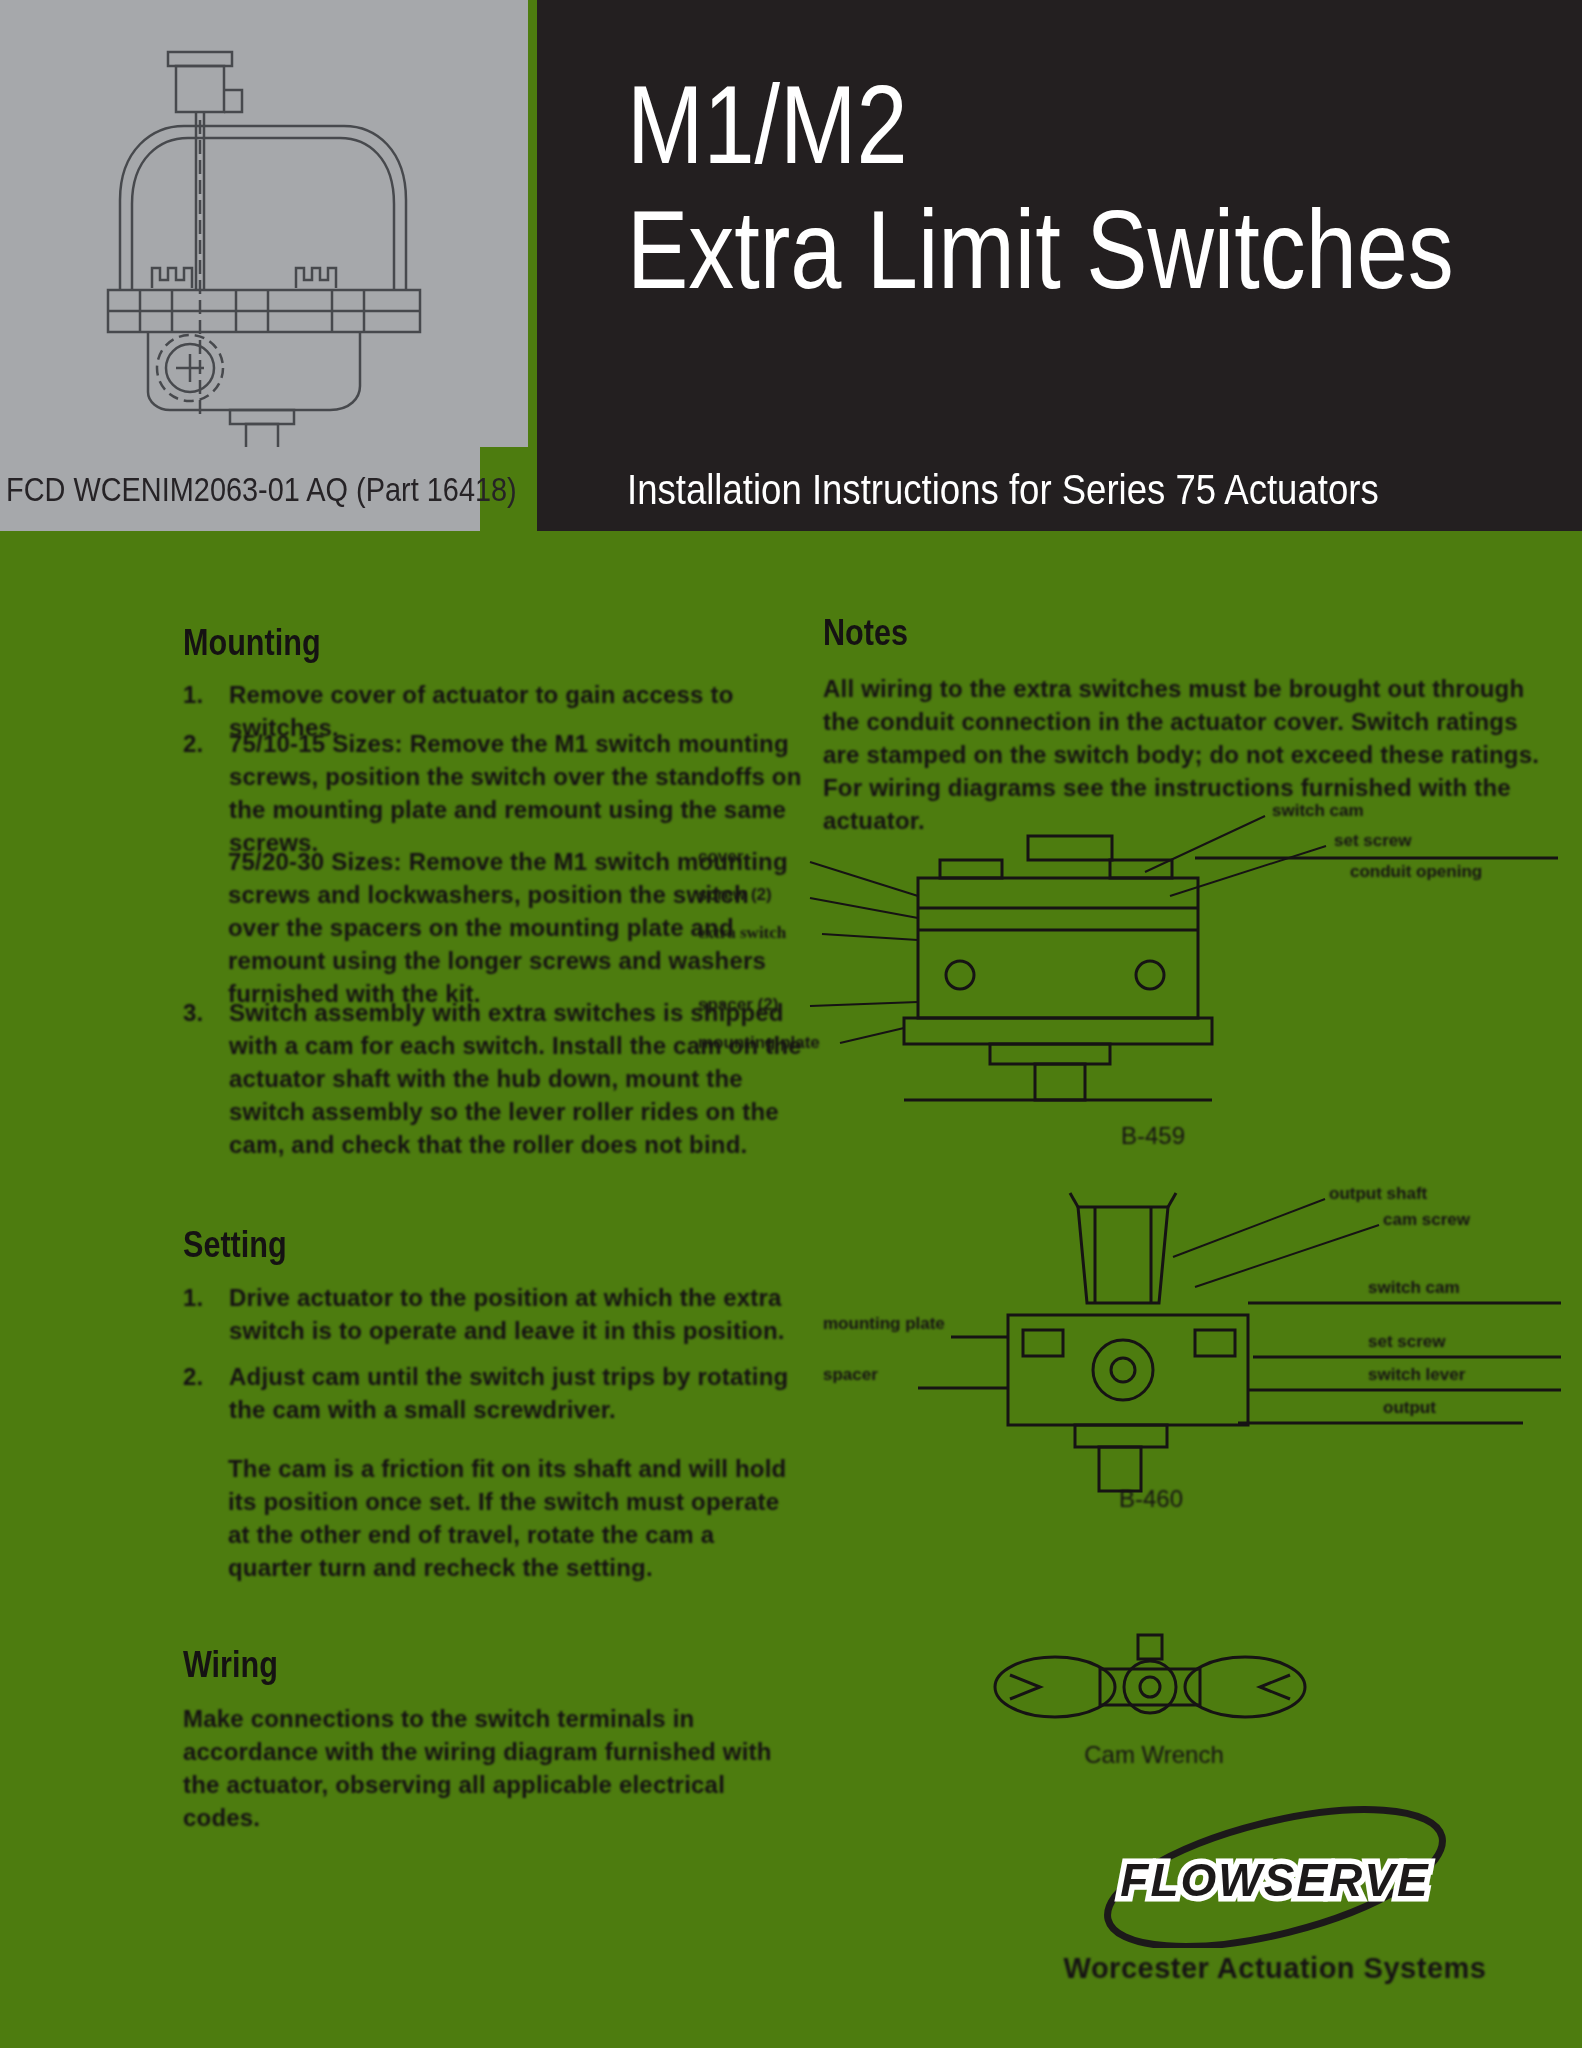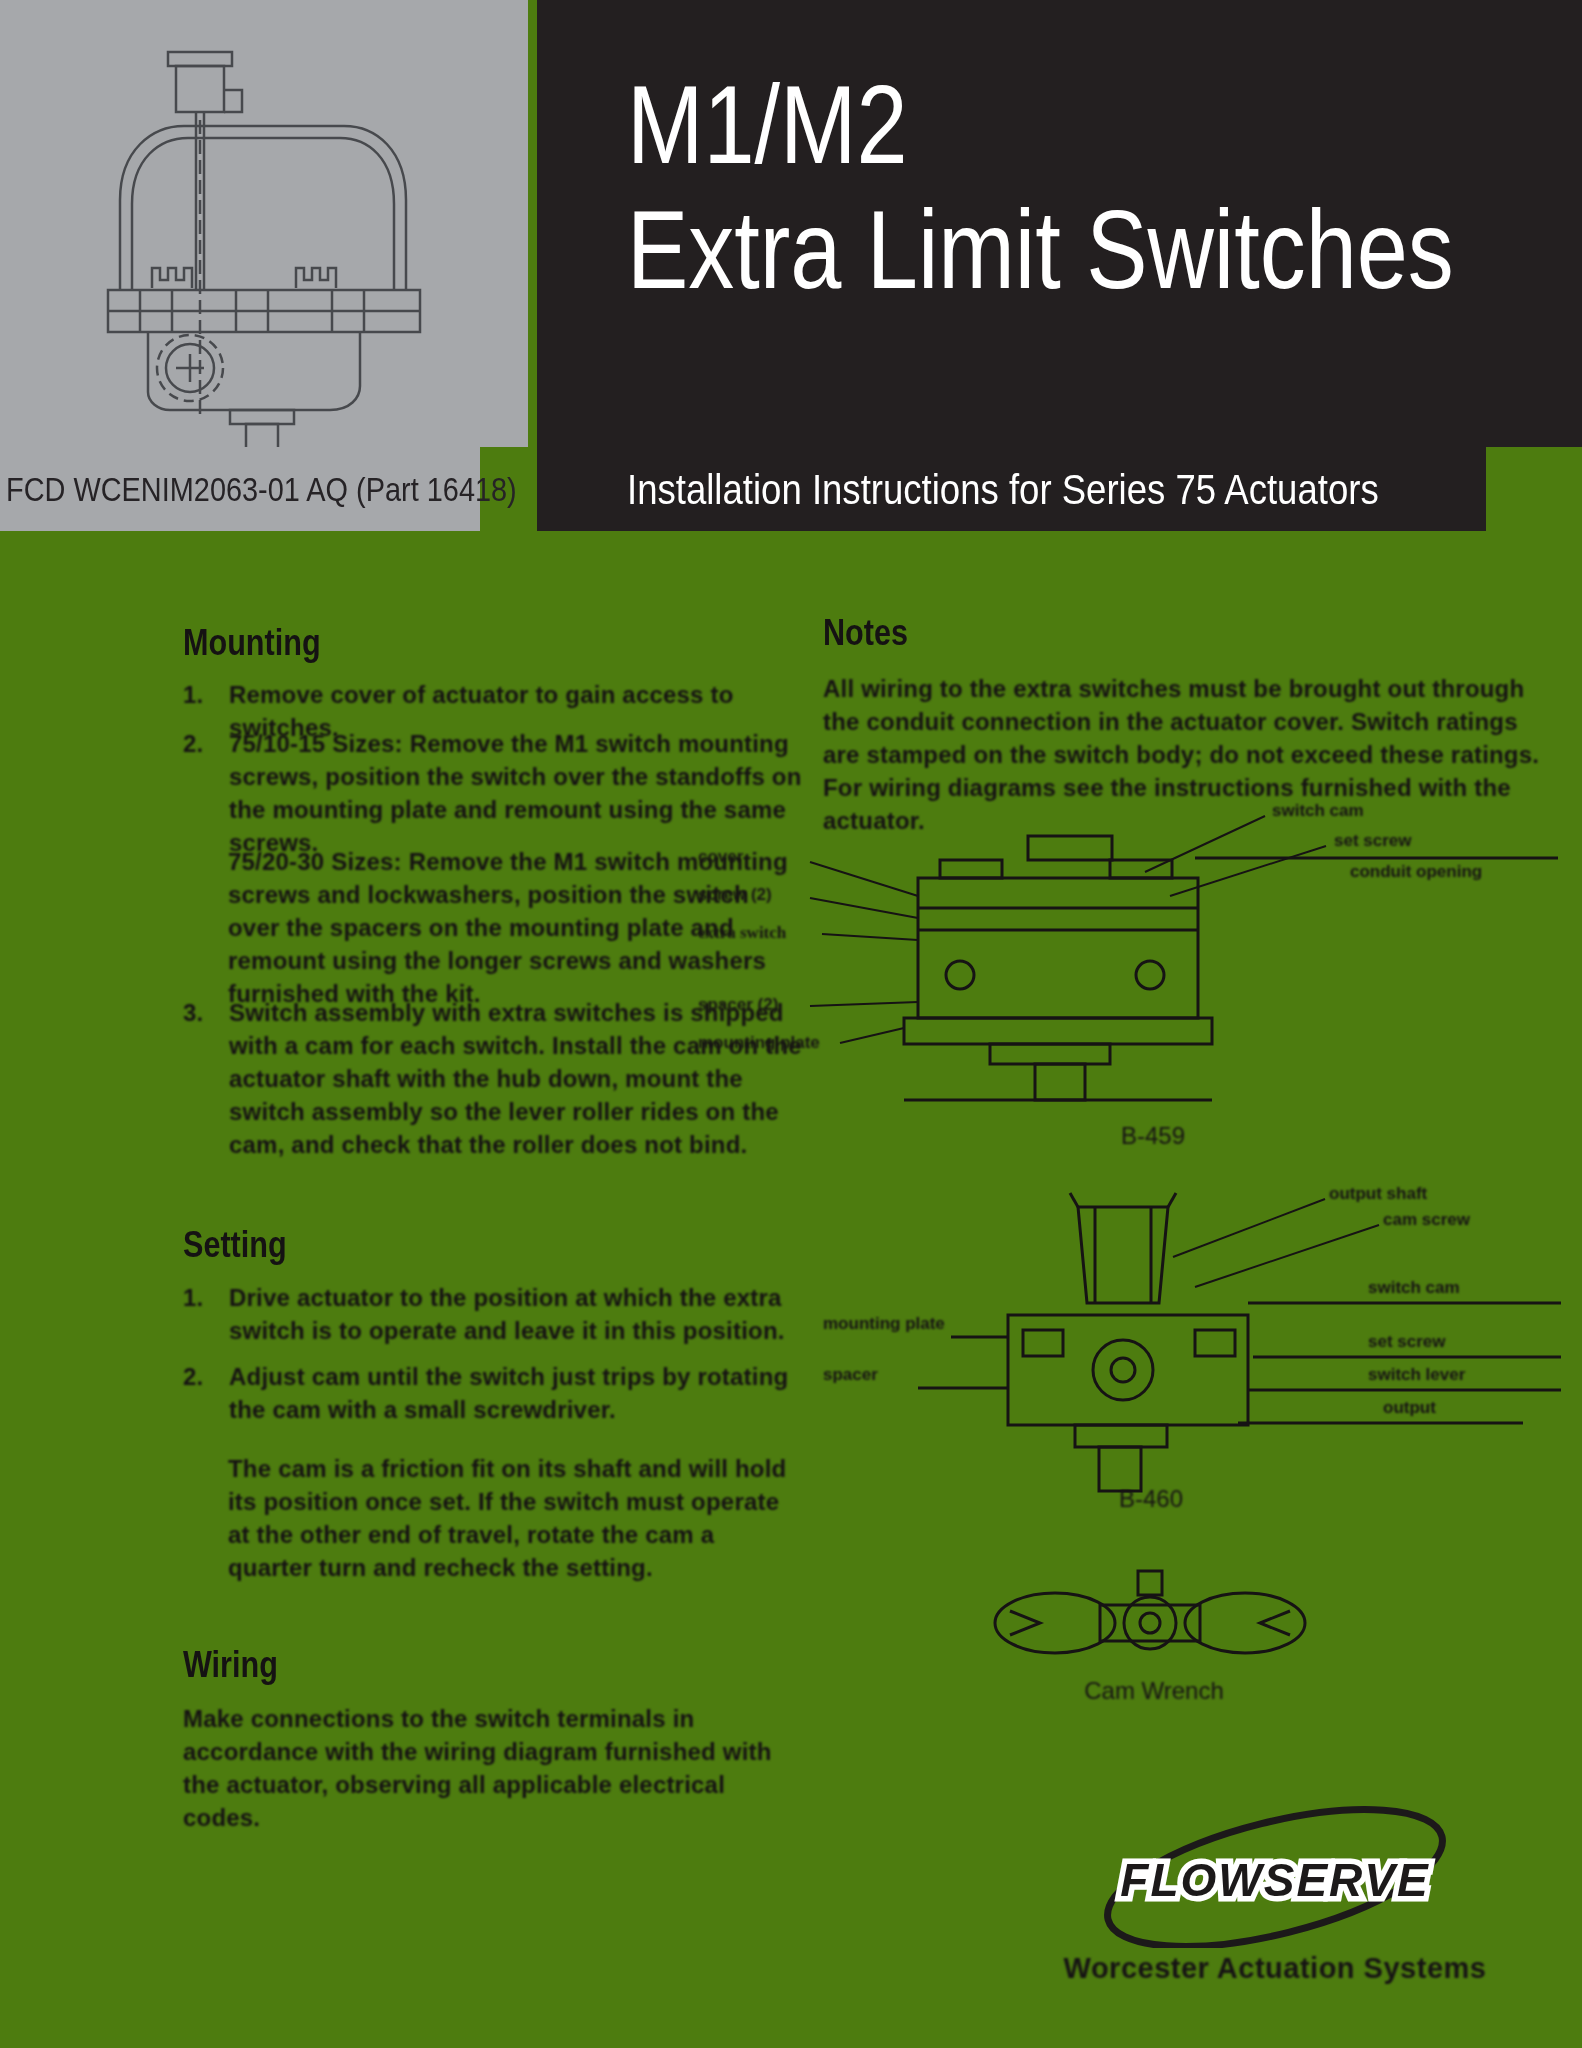--- a/index.html
+++ b/index.html
@@ -5,21 +5,21 @@
   html,body{margin:0;padding:0;background:#ffffff;}
   .page{position:relative;width:1582px;height:2048px;background:#4d7c0f;overflow:hidden;
         font-family:"Liberation Sans",sans-serif;color:#1a1718;}
   .abs{position:absolute;}
 
   
   .panel-gray{left:0;top:0;width:528px;height:447px;background:#a6a8ab;}
   .panel-black{left:537px;top:0;width:1045px;height:447px;background:#231f20;}
   .band-gray{left:0;top:447px;width:480px;height:84px;background:#a6a8ab;
              display:flex;align-items:center;}
-  .band-black{left:537px;top:447px;width:949px;height:84px;background:#231f20;
+  .band-black{left:537px;top:447px;width:1045px;height:84px;background:#231f20;
               display:flex;align-items:center;}
   .doccode{font-size:34px;color:#262326;padding-left:6px;white-space:nowrap;}
   .title{left:627px;top:62px;color:#ffffff;font-size:112px;line-height:1.12;
          font-weight:normal;white-space:nowrap;}
   .subtitle{font-size:43px;color:#ffffff;padding-left:90px;white-space:nowrap;}
   .cond{transform:scaleX(0.85);transform-origin:0 50%;display:inline-block;}
   .cond-l{transform:scaleX(0.82);transform-origin:0 0;display:inline-block;}
 
   
   .smear{filter:blur(0.9px);font-weight:bold;letter-spacing:0.2px;color:#151213;}
@@ -245,21 +245,21 @@
     <span class="fig-label" style="left:0px;top:181px;">spacer</span>
     <span class="fig-label" style="left:506px;top:0px;">output shaft</span>
     <span class="fig-label" style="left:560px;top:26px;">cam screw</span>
     <span class="fig-label" style="left:545px;top:94px;">switch cam</span>
     <span class="fig-label" style="left:545px;top:148px;">set screw</span>
     <span class="fig-label" style="left:545px;top:181px;">switch lever</span>
     <span class="fig-label" style="left:560px;top:214px;">output</span>
     <span class="fig-caption" style="left:314px;top:300px;">B-460</span>
   </div>
 
-  <div class="abs figure" style="left:950px;top:1545px;width:400px;height:170px;">
+  <div class="abs figure" style="left:950px;top:1609px;width:400px;height:170px;">
     <svg width="400" height="170" viewBox="0 0 400 170">
       <g class="stroke">
         <ellipse cx="105" cy="78" rx="60" ry="30"></ellipse>
         <ellipse cx="295" cy="78" rx="60" ry="30"></ellipse>
         <path d="M60,66 L90,78 L60,90"></path>
         <path d="M340,66 L310,78 L340,90"></path>
         <rect x="150" y="60" width="100" height="36"></rect>
         <circle cx="200" cy="78" r="26"></circle>
         <circle cx="200" cy="78" r="10"></circle>
         <rect x="188" y="26" width="24" height="24"></rect>

